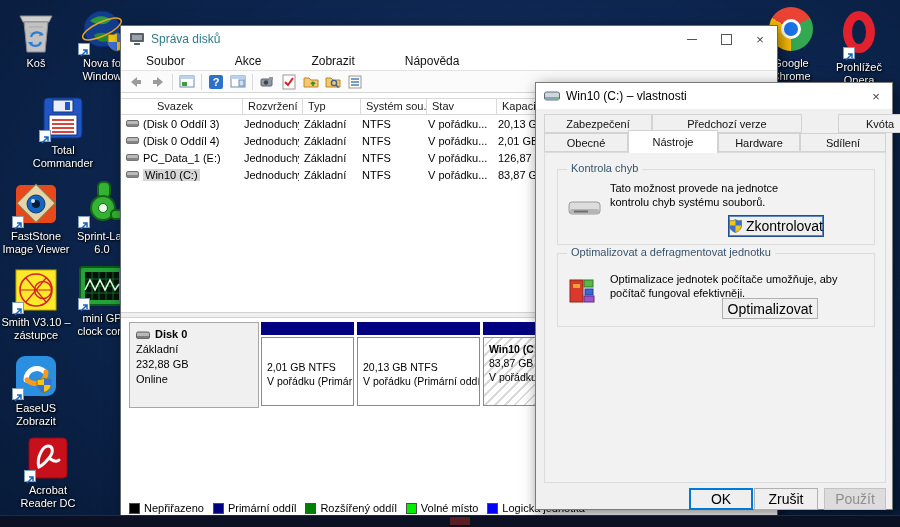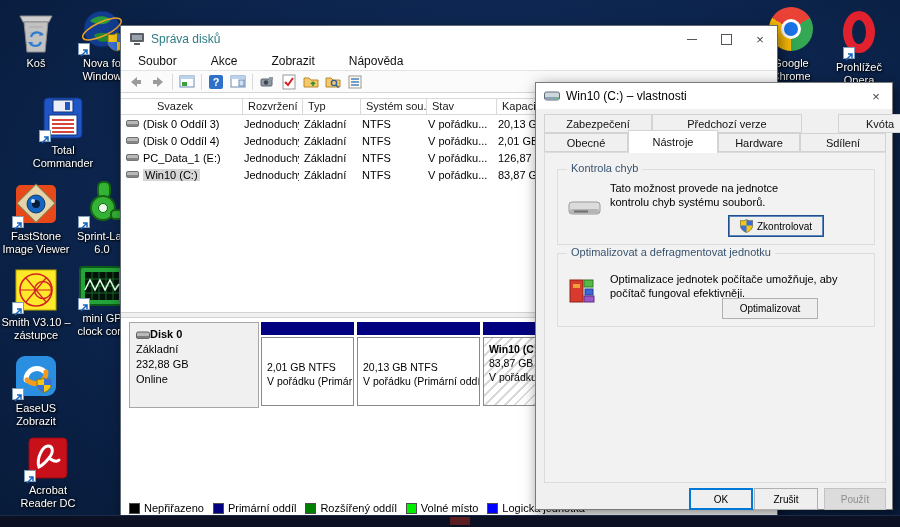--- a/index.html
+++ b/index.html
@@ -17,21 +17,21 @@
   .win{position:absolute;background:#fff;border:1px solid #5f6a75;box-sizing:border-box;
        box-shadow:3px 4px 14px rgba(0,0,0,.5);}
   .titlebar{position:absolute;left:0;top:0;right:0;height:26px;background:#fff;display:flex;align-items:center;}
   .title-txt{font-size:12px;margin-left:6px;}
   .wbtns{position:absolute;right:0;top:0;height:26px;display:flex;}
   .wbtn{width:34px;height:26px;display:flex;align-items:center;justify-content:center;color:#444;font-size:13px;}
   .wbtn .min{width:10px;height:1px;background:#555;}
   .wbtn .max{width:9px;height:9px;border:1px solid #555;}
   
   .menubar{position:absolute;left:0;top:26px;right:0;height:18px;display:flex;align-items:center;background:#fff;font-size:12px;color:#111;}
-  .menu-item{padding:0 17px;}
+  .menu-item{padding:0 25px;}
   .toolbar{position:absolute;left:0;top:44px;right:0;height:23px;background:#fbfbfb;border-top:1px solid #e3e3e3;border-bottom:1px solid #d6d6d6;display:flex;align-items:center;box-sizing:border-box;padding-left:4px;}
   .tbtn{width:22px;height:19px;display:flex;align-items:center;justify-content:center;}
   .tsep{width:1px;height:16px;background:#d9d9d9;margin:0 3px;}
   .lv-hdr{position:absolute;left:0;top:72px;right:0;height:17px;display:flex;background:#fff;border-top:1px solid #d9d9d9;border-bottom:1px solid #d9d9d9;box-sizing:border-box;font-size:11px;color:#1a1a1a;}
   .hcell{border-right:1px solid #d9d9d9;box-sizing:border-box;padding:1px 0 0 5px;overflow:hidden;white-space:nowrap;}
   .lv-row{position:absolute;left:0;right:0;height:17px;display:flex;font-size:11px;color:#000;align-items:center;}
   .cell{box-sizing:border-box;padding-left:5px;overflow:hidden;white-space:nowrap;display:flex;align-items:center;gap:4px;}
   .sel-txt{background:#d6d6d6;padding:0 2px;}
   .splitter{position:absolute;left:0;right:0;height:6px;background:#f0f0f0;border-top:1px solid #d2d2d2;border-bottom:1px solid #d2d2d2;box-sizing:border-box;}
   .disk-panel{position:absolute;background:#f0f0f0;border:1px solid #a6a6a6;box-sizing:border-box;font-size:11px;padding:4px 6px;line-height:15px;color:#000;}
@@ -45,21 +45,21 @@
   .statusbar{position:absolute;left:0;right:0;bottom:0;height:13px;background:#f0f0f0;border-top:1px solid #d5d5d5;box-sizing:border-box;}
   
   .dlg{background:#f0f0f0;}
   .tab{position:absolute;height:19px;background:#f0f0f0;border:1px solid #d3d3d3;box-sizing:border-box;
        display:flex;align-items:center;justify-content:center;font-size:11px;color:#111;}
   .tab.active{background:#fff;border-bottom:none;z-index:3;}
   .tabpage{position:absolute;background:#f2f2f2;border:1px solid #dcdcdc;box-sizing:border-box;}
   .gbox{position:absolute;border:1px solid #dcdcdc;box-sizing:border-box;}
   .gbox-lbl{position:absolute;top:-8px;left:9px;background:#f2f2f2;padding:0 4px;font-size:11px;color:#38536e;}
   .gtext{position:absolute;font-size:11px;line-height:14px;color:#000;}
-  .btn{position:absolute;background:#efefef;border:1px solid #b0b0b0;box-sizing:border-box;font-size:10px;color:#000;
+  .btn{position:absolute;background:#efefef;border:1px solid #b0b0b0;box-sizing:border-box;font-size:14px;color:#000;
        display:flex;align-items:center;justify-content:center;gap:4px;}
   .btn.default{border:1px solid #23508d;box-shadow:inset 0 0 0 1px #5a86bd;}
   .btn.focus{border:1px solid #0078d7;box-shadow:inset 0 0 0 1px #0078d7;}
   .btn.disabled{background:#dcdcdc;color:#8e8e8e;border-color:#c3c3c3;}
   
   .taskbar{position:absolute;left:0;bottom:0;width:900px;height:12px;background:#0b1022;border-top:1px solid #1c2a4a;z-index:20;box-sizing:border-box;}
   .tb-app{position:absolute;left:450px;bottom:2px;width:20px;height:8px;background:#5a1f22;}
 </style>
 </head>
 <body>
@@ -449,21 +449,21 @@
         <span>V pořádku...</span>
       </div>
     <div class="cell" style="width:43px;">
         <span>83,87 GB</span>
       </div>
   </div>
 
   <div class="splitter" style="top:286px;"></div>
 
   <div class="disk-panel" style="left:8px;top:296px;width:130px;height:86px;">
-    <div style="display:flex;align-items:center;font-weight:bold;">
+    <div style="display:flex;align-items:center;gap:5px;font-weight:bold;">
       <svg width="14" height="10">
           <rect x="0.5" y="2" width="13" height="6.5" rx="1.5" fill="#b9b9b9" stroke="#5e5e5e"></rect>
           <rect x="1" y="6" width="12" height="2.4" fill="#7d7d7d"></rect>
         </svg>
       <span>Disk 0</span>
     </div>
     <div>Základní</div>
     <div>232,88 GB</div>
     <div>Online</div>
   </div>

